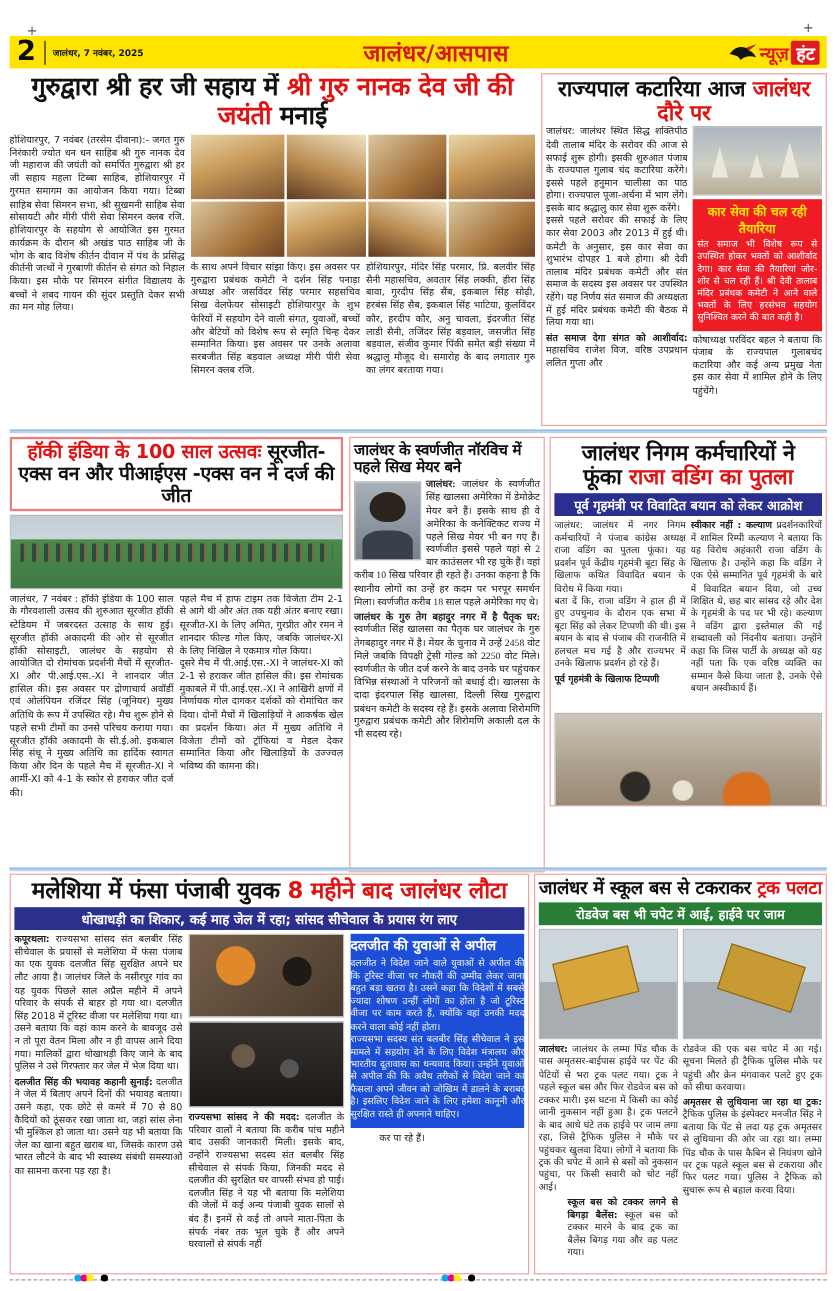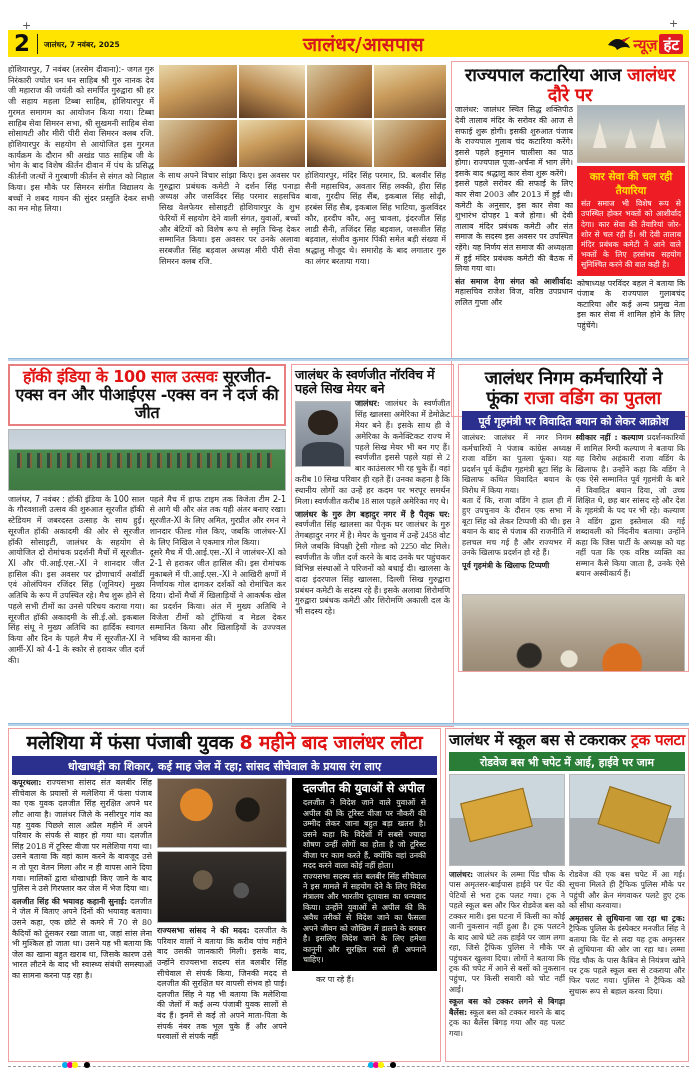--- a/index.html
+++ b/index.html
@@ -56,21 +56,21 @@
       radial-gradient(circle at 35% 40%,#6a5a48 0 10%,rgba(0,0,0,0) 11%),
       radial-gradient(circle at 65% 55%,#555 0 8%,rgba(0,0,0,0) 9%),
       linear-gradient(180deg,#35302c 0%,#1c1a18 100%);}
   .truck{background:linear-gradient(180deg,#ccd6dd 0 48%,#a8adb2 48% 100%);position:relative;}
   .truck i{position:absolute;left:12%;top:22%;width:55%;height:42%;background:#d8a53a;transform:rotate(-14deg);border:1px solid #8a6a20;}
   .truck.t2 i{transform:rotate(18deg);left:28%;background:#c79a34;}
   
   .redbox{background:#ee1c25;padding:3px 4px;margin-top:3px;}
   .redbox .bt{color:#ffe400;font-weight:800;font-size:10.5px;text-align:center;margin:0 0 2px 0;}
   .redbox .t{color:#fff;font-size:7.6px;}
-  .greenbox{background:#000000;padding:4px 11px;}
+  .greenbox{background:#1d4ed8;padding:4px 0;}
   .greenbox .bt{color:#fff;font-weight:800;font-size:11.5px;line-height:1.15;margin:0 0 3px 0;}
   .greenbox .t{color:#f2f7ee;font-size:7.8px;}
   
   .regline{position:absolute;left:8px;top:1066px;width:681px;border-top:1px dashed #9a9a9a;}
   .dots{position:absolute;top:1062px;display:flex;gap:2px;}
   .dot{width:6px;height:6px;border-radius:50%;}
   .dot.cy{background:#00aeef;} .dot.mg{background:#ec008c;margin-left:-3px;}
   .dot.yl{background:#fff200;margin-left:-3px;} .dot.bk{background:#000;margin-left:4px;}
 </style>
 </head>
@@ -90,20 +90,21 @@
       <svg width="24" height="16" viewBox="0 0 24 16">
           <path d="M1 9 C5 3 10 2 15 4 L23 1 L17 6 C20 7 22 9 23 12 C18 10 14 11 10 14 C9 11 6 10 1 9 Z" fill="#131313"></path>
           <path d="M15 4 L23 1 L17 6 Z" fill="#e11b22"></path>
         </svg>
       <span class="nm">न्यूज़</span>
       <span class="badge">हंट</span>
     </span>
   </div>
 
   <div class="art" style="left:8px;top:61px;width:438px;height:294px;">
+    <h1 class="hl" style="font-size:21px;"><span>गुरुद्वारा श्री हर जी सहाय में </span><span class="red">श्री गुरु नानक देव जी की जयंती</span><span> मनाई</span></h1>
     <div class="cols" style="margin-top:4px;height:256px;">
       <div class="col" style="width:146px;">
         <p class="t">होशियारपुर, 7 नवंबर (तरसेम दीवाना):- जगत गुरु निरंकारी ज्योत धन धन साहिब श्री गुरु नानक देव जी महाराज की जयंती को समर्पित गुरुद्वारा श्री हर जी सहाय महला टिब्बा साहिब, होशियारपुर में गुरमत समागम का आयोजन किया गया। टिब्बा साहिब सेवा सिमरन सभा, श्री सुखमनी साहिब सेवा सोसायटी और मीरी पीरी सेवा सिमरन क्लब रजि. होशियारपुर के सहयोग से आयोजित इस गुरमत कार्यक्रम के दौरान श्री अखंड पाठ साहिब जी के भोग के बाद विशेष कीर्तन दीवान में पंथ के प्रसिद्ध कीर्तनी जत्थों ने गुरबाणी कीर्तन से संगत को निहाल किया। इस मौके पर सिमरन संगीत विद्यालय के बच्चों ने शबद गायन की सुंदर प्रस्तुति देकर सभी का मन मोह लिया।</p>
       </div>
       <div style="flex:1;overflow:hidden;">
         <div class="ph collage" style="height:102px;">
           <div class="cell"></div>
           <div class="cell b"></div>
           <div class="cell c"></div>
           <div class="cell"></div>
@@ -117,21 +118,21 @@
             <p class="t">के साथ अपने विचार सांझा किए। इस अवसर पर गुरुद्वारा प्रबंधक कमेटी ने दर्शन सिंह पनाड़ा अध्यक्ष और जसविंदर सिंह परमार सहसचिव सिख वेलफेयर सोसाइटी होशियारपुर के शुभ फेरियों में सहयोग देने वाली संगत, युवाओं, बच्चों और बेटियों को विशेष रूप से स्मृति चिन्ह देकर सम्मानित किया। इस अवसर पर उनके अलावा सरबजीत सिंह बड़वाल अध्यक्ष मीरी पीरी सेवा सिमरन क्लब रजि.</p>
           </div>
           <div class="col" style="flex:1;">
             <p class="t">होशियारपुर, मंदिर सिंह परमार, प्रि. बलवीर सिंह सैनी महासचिव, अवतार सिंह लक्की, हीरा सिंह बावा, गुरदीप सिंह सैंब, इकबाल सिंह सोढ़ी, हरबंस सिंह सैब, इकबाल सिंह भाटिया, कुलविंदर कौर, हरदीप कौर, अनु चावला, इंदरजीत सिंह लाडी सैनी, तजिंदर सिंह बड़वाल, जसजीत सिंह बड़वाल, संजीव कुमार पिंकी समेत बड़ी संख्या में श्रद्धालु मौजूद थे। समारोह के बाद लगातार गुरु का लंगर बरताया गया।</p>
           </div>
         </div>
       </div>
     </div>
   </div>
 
-  <div class="art bordered" style="left:451px;top:61px;width:238px;height:356px;">
+  <div class="art bordered" style="left:451px;top:61px;width:238px;height:294px;">
     <h1 class="hl" style="font-size:18px;"><span>राज्यपाल कटारिया आज </span><span class="red">जालंधर दौरे पर</span></h1>
     <div class="cols" style="gap:4px;">
       <div class="col" style="width:118px;">
         <p class="t" style="font-size:7.9px;">जालंधर: जालंधर स्थित सिद्ध शक्तिपीठ देवी तालाब मंदिर के सरोवर की आज से सफाई शुरू होगी। इसकी शुरुआत पंजाब के राज्यपाल गुलाब चंद कटारिया करेंगे। इससे पहले हनुमान चालीसा का पाठ होगा। राज्यपाल पूजा-अर्चना में भाग लेंगे। इसके बाद श्रद्धालु कार सेवा शुरू करेंगे।
 इससे पहले सरोवर की सफाई के लिए कार सेवा 2003 और 2013 में हुई थी। कमेटी के अनुसार, इस कार सेवा का शुभारंभ दोपहर 1 बजे होगा। श्री देवी तालाब मंदिर प्रबंधक कमेटी और संत समाज के सदस्य इस अवसर पर उपस्थित रहेंगे। यह निर्णय संत समाज की अध्यक्षता में हुई मंदिर प्रबंधक कमेटी की बैठक में लिया गया था।</p>
         <p class="t" style="font-size:7.9px;"><b>संत समाज देगा संगत को आशीर्वाद:</b><span> महासचिव राजेश विज, वरिष्ठ उपप्रधान ललित गुप्ता और</span></p>
       </div>
       <div class="col" style="flex:1;">
         <div class="ph temple" style="height:58px;">
           <i style="left:14%;width:14px;height:26px;"></i>
@@ -228,21 +229,21 @@
       <div class="ph truck" style="flex:1;height:92px;">
           <i></i>
         </div>
       <div class="ph truck t2" style="flex:1;height:92px;">
           <i></i>
         </div>
     </div>
     <div class="cols" style="gap:4px;margin-top:4px;height:176px;">
       <div class="col" style="flex:1;">
         <p class="t" style="font-size:7.8px;"><b>जालंधर:</b><span> जालंधर के लम्मा पिंड चौक के पास अमृतसर-बाईपास हाईवे पर पेंट की पेटियों से भरा ट्रक पलट गया। ट्रक ने पहले स्कूल बस और फिर रोडवेज बस को टक्कर मारी। इस घटना में किसी का कोई जानी नुकसान नहीं हुआ है। ट्रक पलटने के बाद आधे घंटे तक हाईवे पर जाम लगा रहा, जिसे ट्रैफिक पुलिस ने मौके पर पहुंचकर खुलवा दिया। लोगों ने बताया कि ट्रक की चपेट में आने से बसों को नुकसान पहुंचा, पर किसी सवारी को चोट नहीं आई।</span></p>
-        <p class="t" style="font-size:7.8px;"><b>स्कूल बस को टक्कर लगने से बिगड़ा बैलेंस:</b><span> स्कूल बस को टक्कर मारने के बाद ट्रक का बैलेंस बिगड़ गया और वह पलट गया।</span></p>
+        <p class="t" style="font-size:7.8px;margin-left:24px;"><b>स्कूल बस को टक्कर लगने से बिगड़ा बैलेंस:</b><span> स्कूल बस को टक्कर मारने के बाद ट्रक का बैलेंस बिगड़ गया और वह पलट गया।</span></p>
       </div>
       <div class="col" style="flex:1;">
         <p class="t" style="font-size:7.8px;">रोडवेज की एक बस चपेट में आ गई। सूचना मिलते ही ट्रैफिक पुलिस मौके पर पहुंची और क्रेन मंगवाकर पलटे हुए ट्रक को सीधा करवाया।</p>
         <p class="t" style="font-size:7.8px;"><b>अमृतसर से लुधियाना जा रहा था ट्रक:</b><span> ट्रैफिक पुलिस के इंस्पेक्टर मनजीत सिंह ने बताया कि पेंट से लदा यह ट्रक अमृतसर से लुधियाना की ओर जा रहा था। लम्मा पिंड चौक के पास कैबिन से नियंत्रण खोने पर ट्रक पहले स्कूल बस से टकराया और फिर पलट गया। पुलिस ने ट्रैफिक को सुचारू रूप से बहाल करवा दिया।</span></p>
       </div>
     </div>
   </div>
 
   <div class="regline"></div>
   <div class="dots" style="left:62px;">

